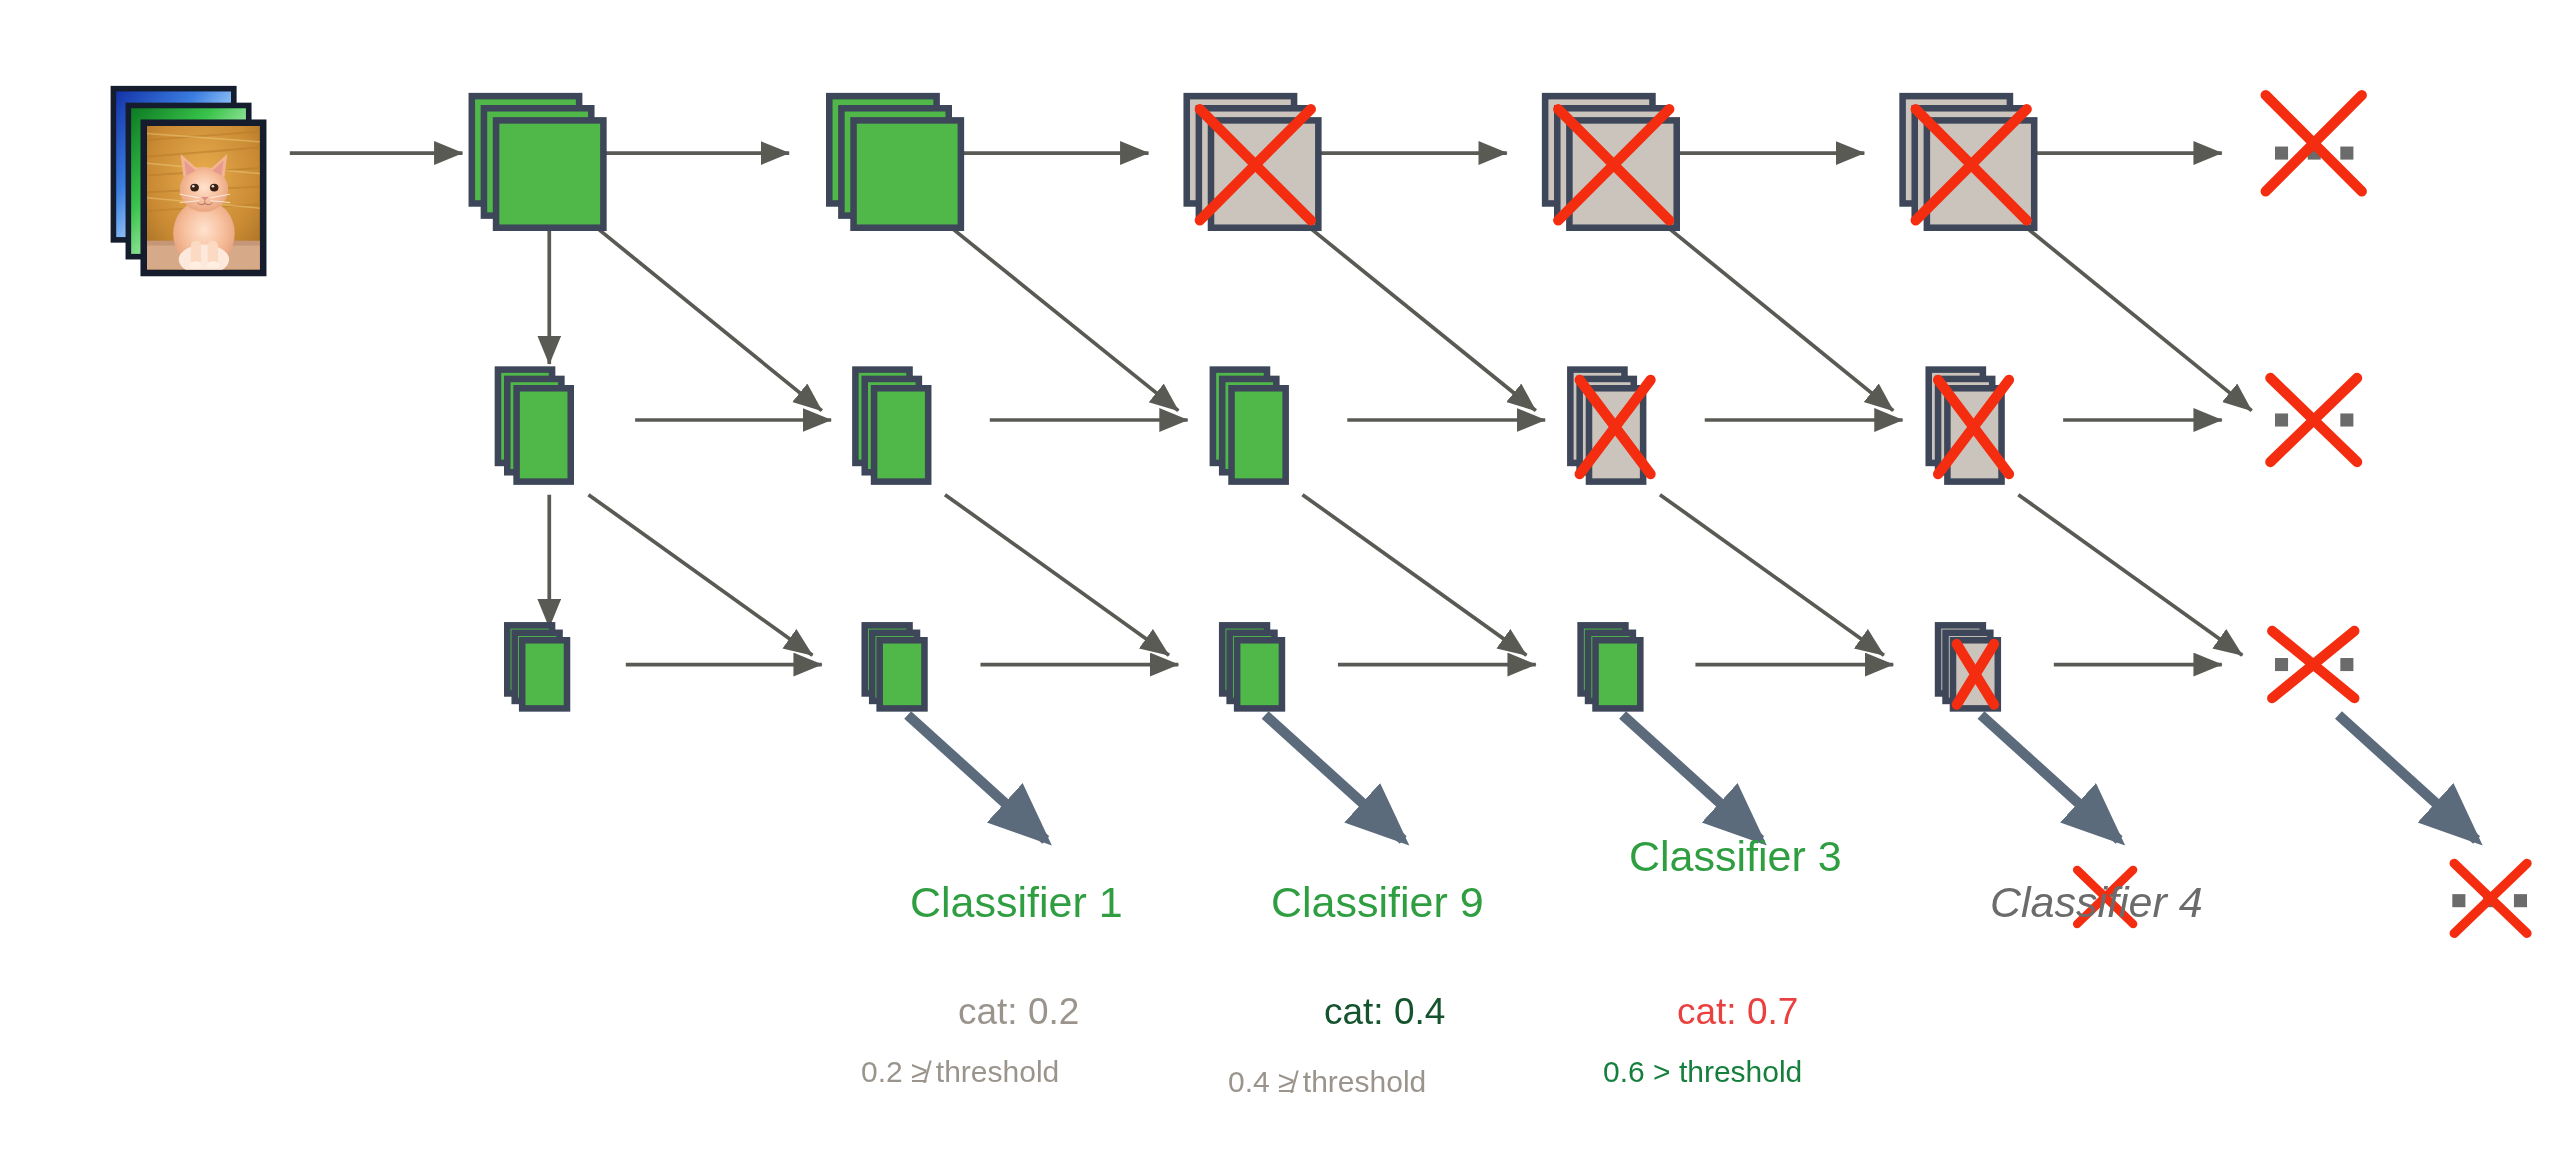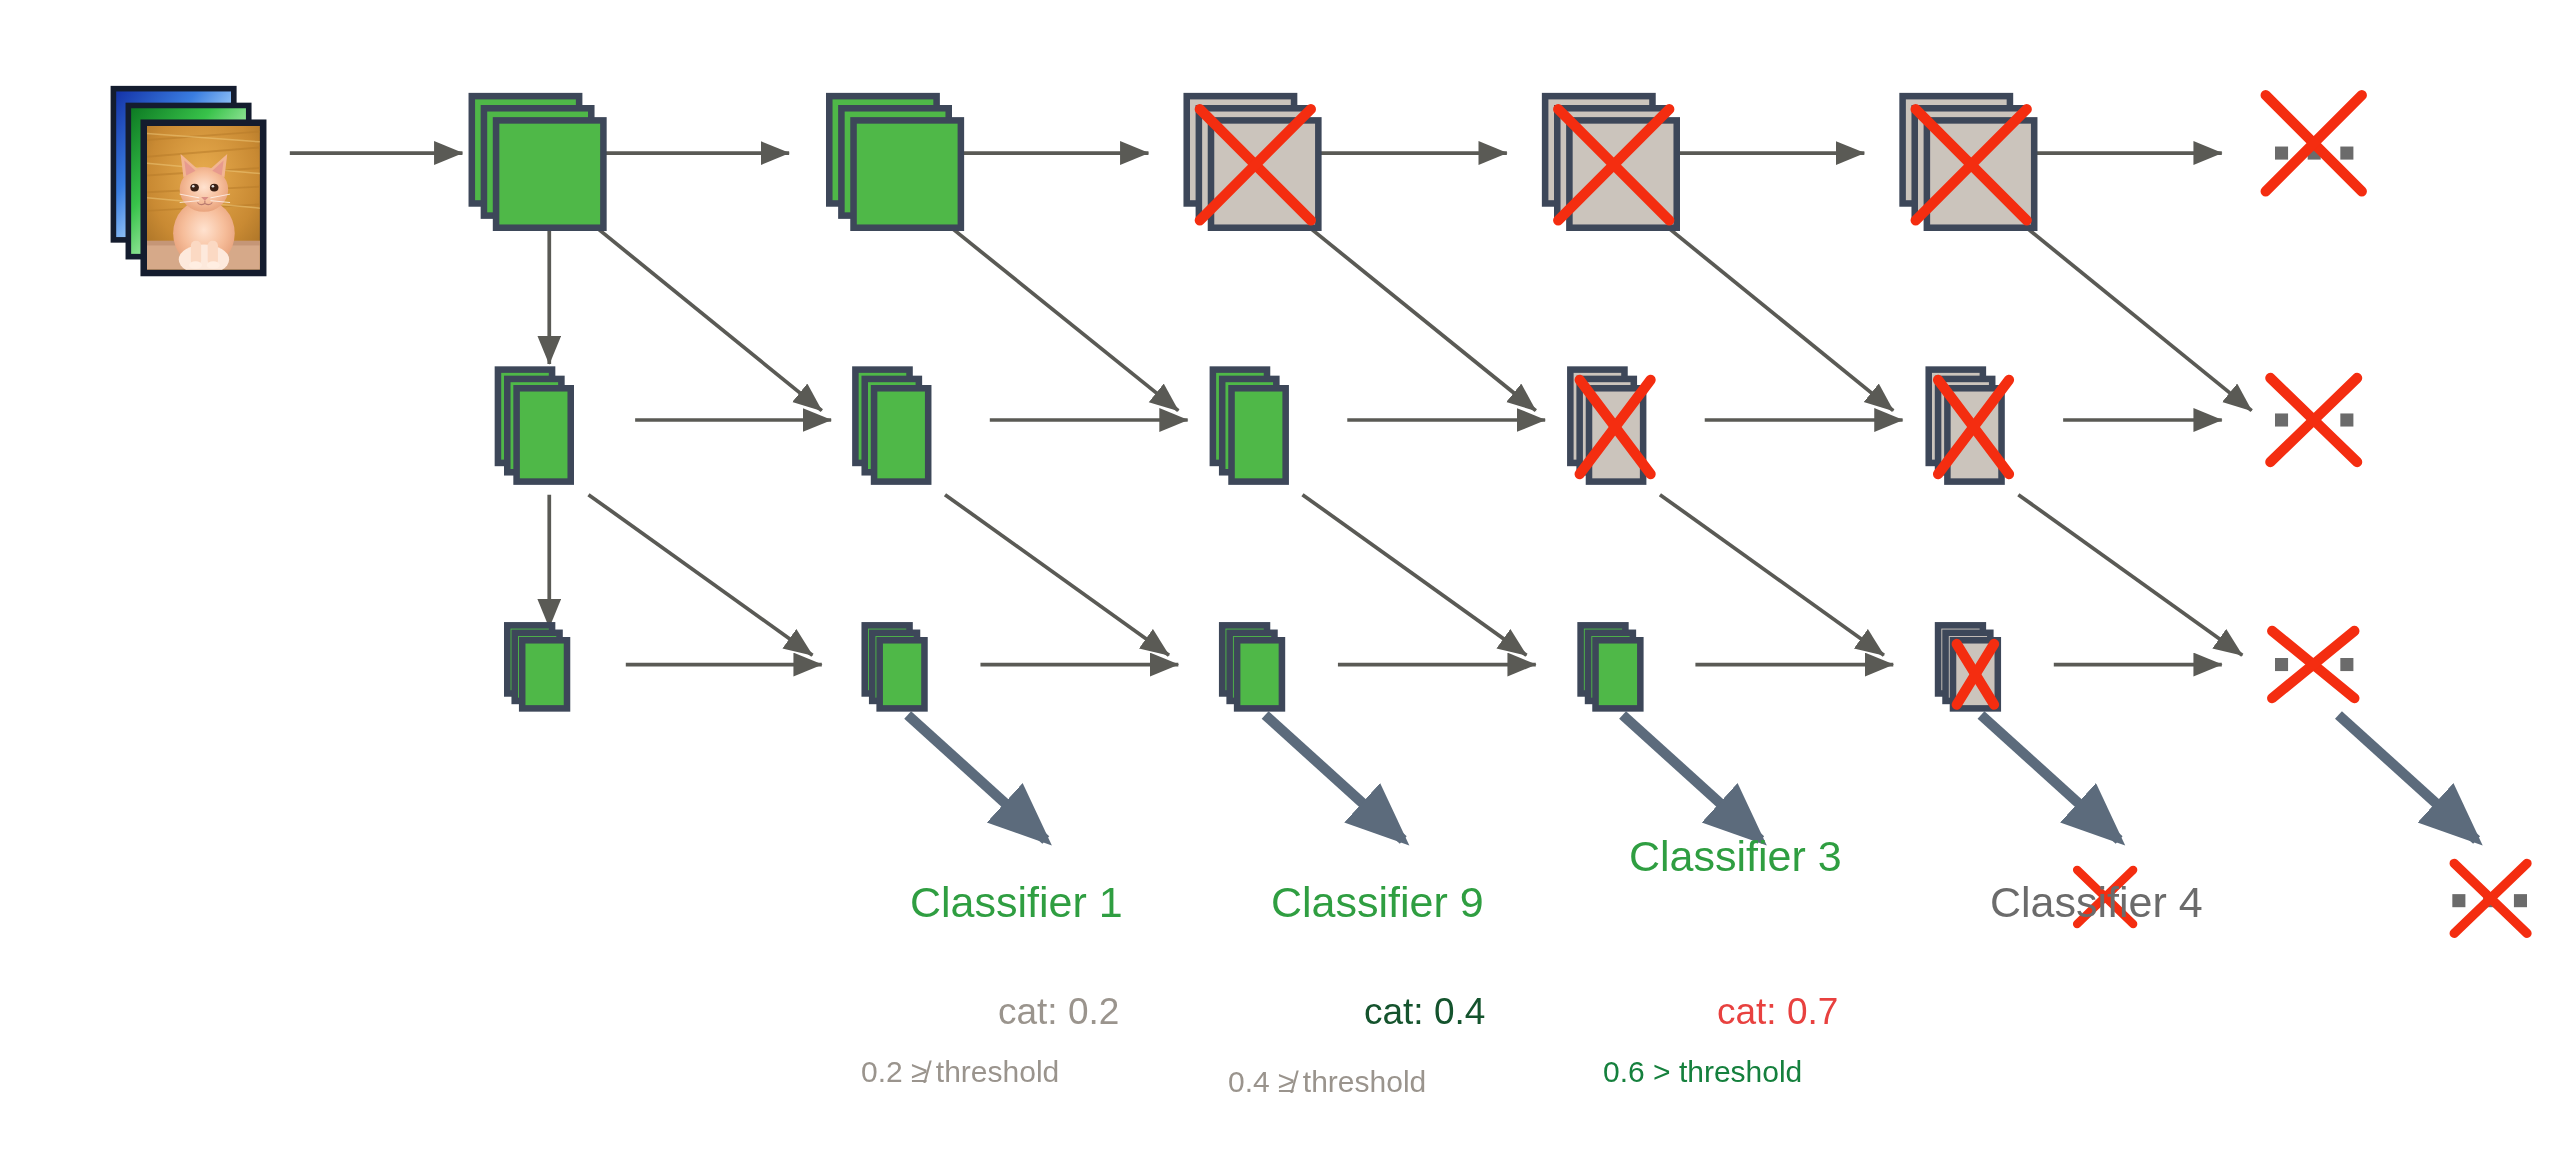--- a/index.html
+++ b/index.html
@@ -1,21 +1,21 @@
 <!DOCTYPE html>
 <html style="font-size:15px"><head>
 <meta charset="utf-8">
 <style>
   html,body{margin:0;padding:0;background:#ffffff;}
   body{font-family:"Liberation Sans","DejaVu Sans",sans-serif;}
   #stage{position:relative;width:2576px;height:1162px;background:#fff;overflow:hidden;}
   #svgroot{position:absolute;left:0;top:0;width:2576px;height:1162px;}
   .lbl{position:absolute;white-space:nowrap;}
   .clsname{font-size:43px;letter-spacing:0px;}
-  .scoretxt{font-size:37px;margin-left:40px;}
+  .scoretxt{font-size:37px;}
   .threshtxt{font-size:30px;}
 </style>
 </head>
 <body>
 
 <div id="stage">
 
   <svg id="svgroot" viewBox="0 0 2759 1245">
     <defs>
       <marker id="ah-thin" markerWidth="9" markerHeight="9" refX="7.6" refY="3.2" orient="auto" markerUnits="strokeWidth">
@@ -322,21 +322,21 @@
       <g stroke="#f42d10" stroke-width="10" stroke-linecap="round">
         <line x1="2629" y1="925" x2="2707" y2="1000"></line>
         <line x1="2707" y1="925" x2="2629" y2="1000"></line>
       </g>
     </g>
   </svg>
 
   <div class="lbl clsname" style="left:910px;top:878px;color:#2f9e41;">Classifier 1</div>
   <div class="lbl clsname" style="left:1271px;top:878px;color:#2f9e41;">Classifier 9</div>
   <div class="lbl clsname" style="left:1629px;top:832px;color:#2f9e41;">Classifier 3</div>
-  <div class="lbl clsname" style="left:1990px;top:878px;color:#6b6b6b;">Classifier 4</div>
+  <div class="lbl clsname" style="left:1990px;top:878px;color:#6b6b6b;font-style:italic;">Classifier 4</div>
 
   <div class="lbl scoretxt" style="left:958px;top:991px;color:#9a948d;">cat: 0.2</div>
   <div class="lbl scoretxt" style="left:1324px;top:991px;color:#14532d;">cat: 0.4</div>
   <div class="lbl scoretxt" style="left:1677px;top:991px;color:#e8413f;">cat: 0.7</div>
 
   <div class="lbl threshtxt" style="left:861px;top:1055px;color:#9a948d;">0.2 ≱ threshold</div>
   <div class="lbl threshtxt" style="left:1228px;top:1055px;color:#9a948d;margin-top:10px;">0.4 ≱ threshold</div>
   <div class="lbl threshtxt" style="left:1603px;top:1055px;color:#15803d;">0.6 &gt; threshold</div>
 
 </div>

